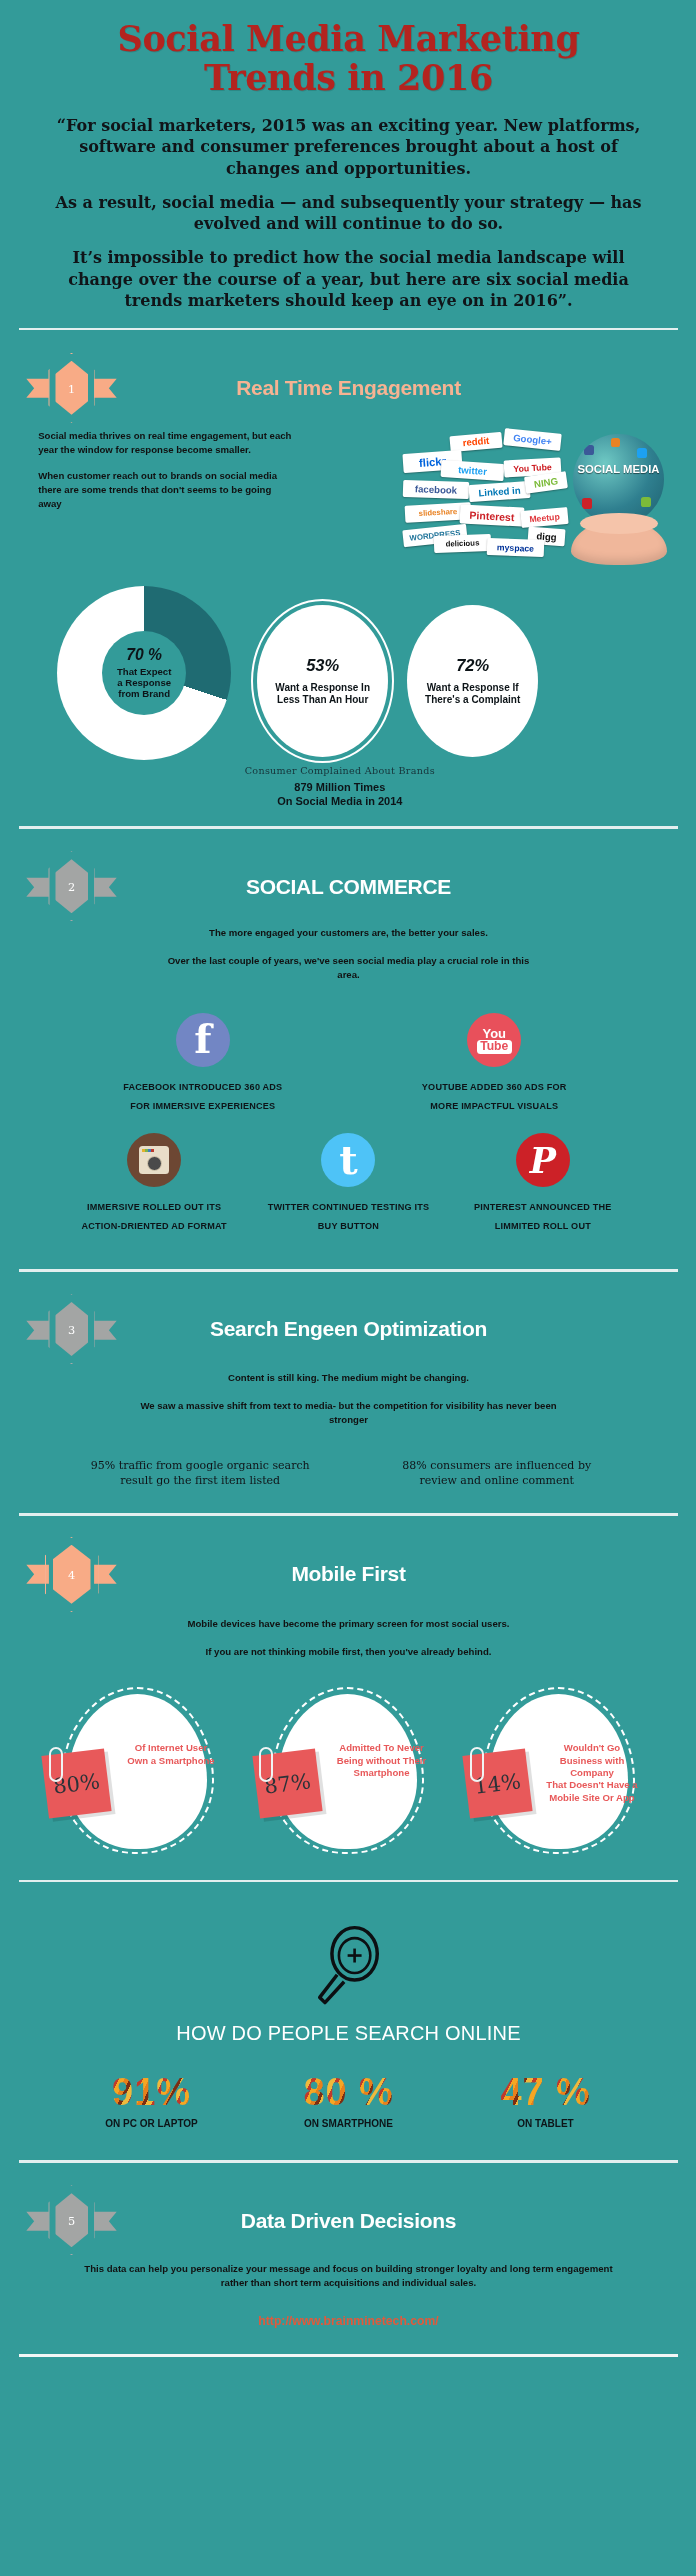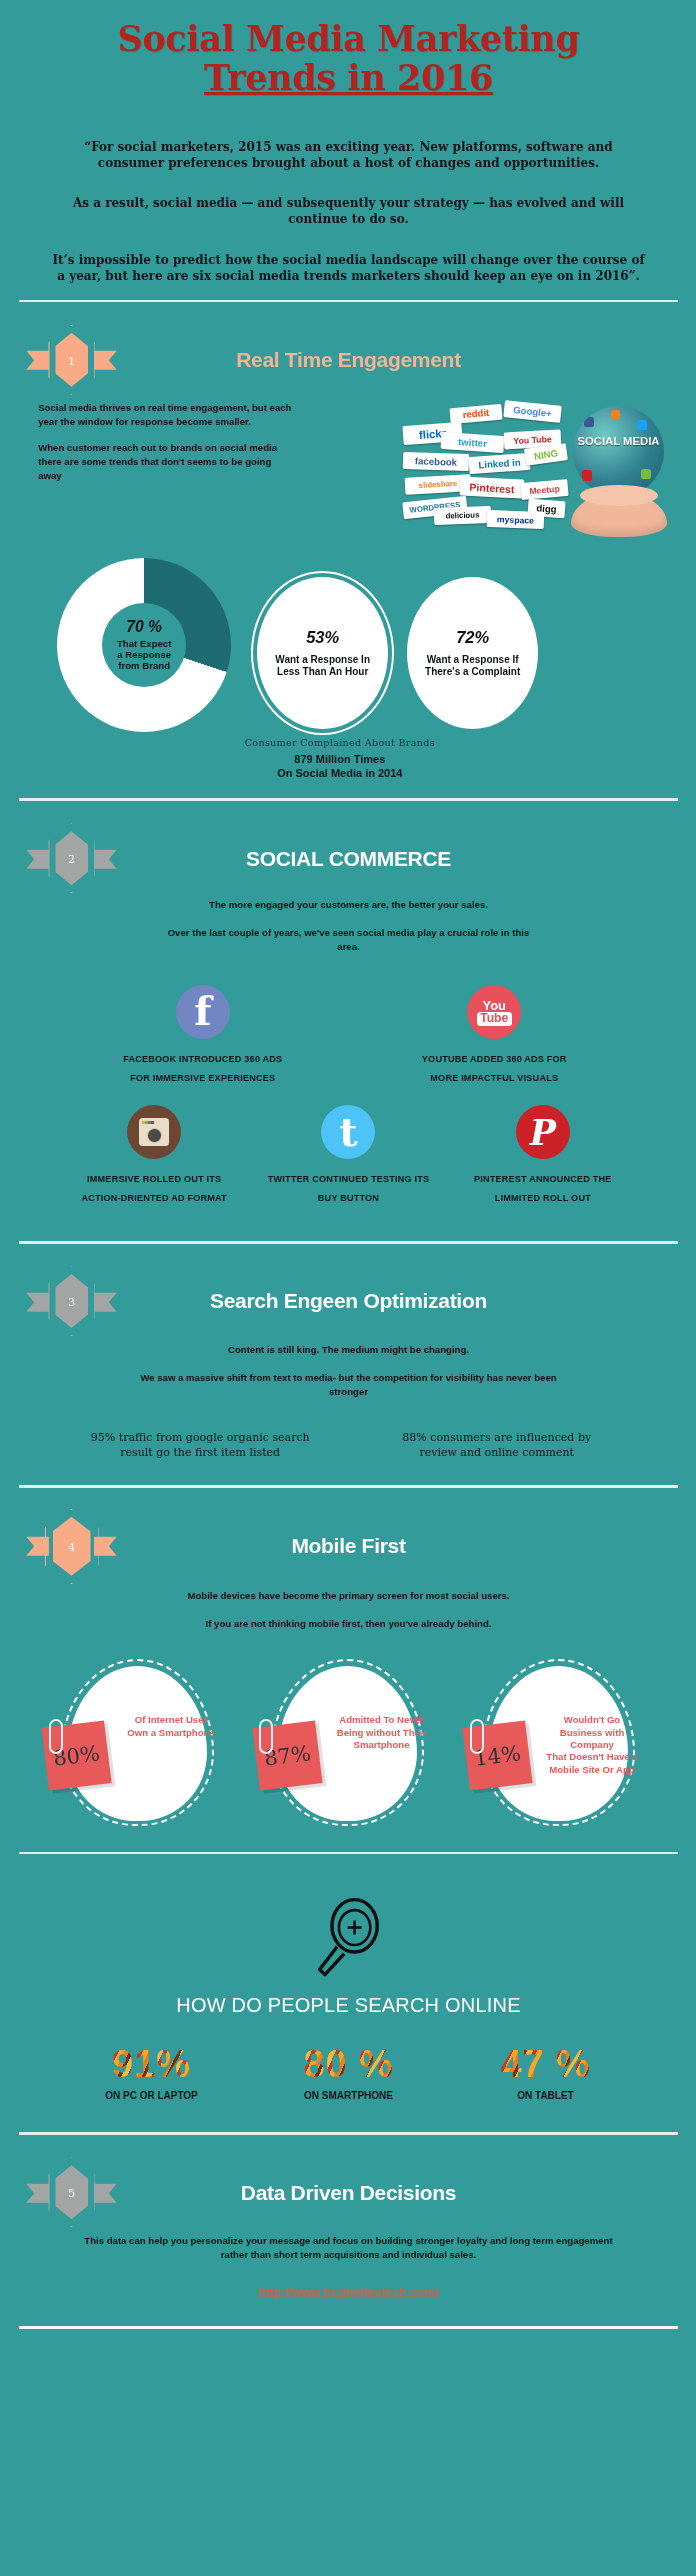--- a/index.html
+++ b/index.html
@@ -16,30 +16,29 @@
   .hero { padding: 19px 35px 5.2px; text-align: center; }
   .hero-title {
     font-family: "DejaVu Serif", serif;
     font-weight: bold;
     color: #b3241f;
     font-size: 35px;
     line-height: 1.12;
     letter-spacing: -0.4px;
     text-shadow: 0.9px 0.9px 0 rgba(0,0,0,.12);
   }
-  .hero-title .l2 { display:block;text-decoration:underline; }
+  .hero-title .l2 { display:block; }
   .intro { padding: 12.2px 51px 3.5px; text-align: center; }
   .intro p {
     font-family: "DejaVu Serif", serif;
     font-weight: bold;
-    font-size: 12px;
+    font-size: 16px;
     line-height: 1.35;
     color: #101418;
     margin-bottom: 12.2px;
-    margin-top: 24px;
   }
   .intro p:last-child { margin-bottom: 3.5px; }
 
   
   .divider { height: 2.6px; background: #f2f6f6; margin: 8.7px 19px; opacity: .92; }
 
   
   .section { position: relative; padding: 12.2px 26px 8.7px; }
   .sec-head { display: flex; align-items: center; gap: 8.7px; min-height: 63px; }
 

